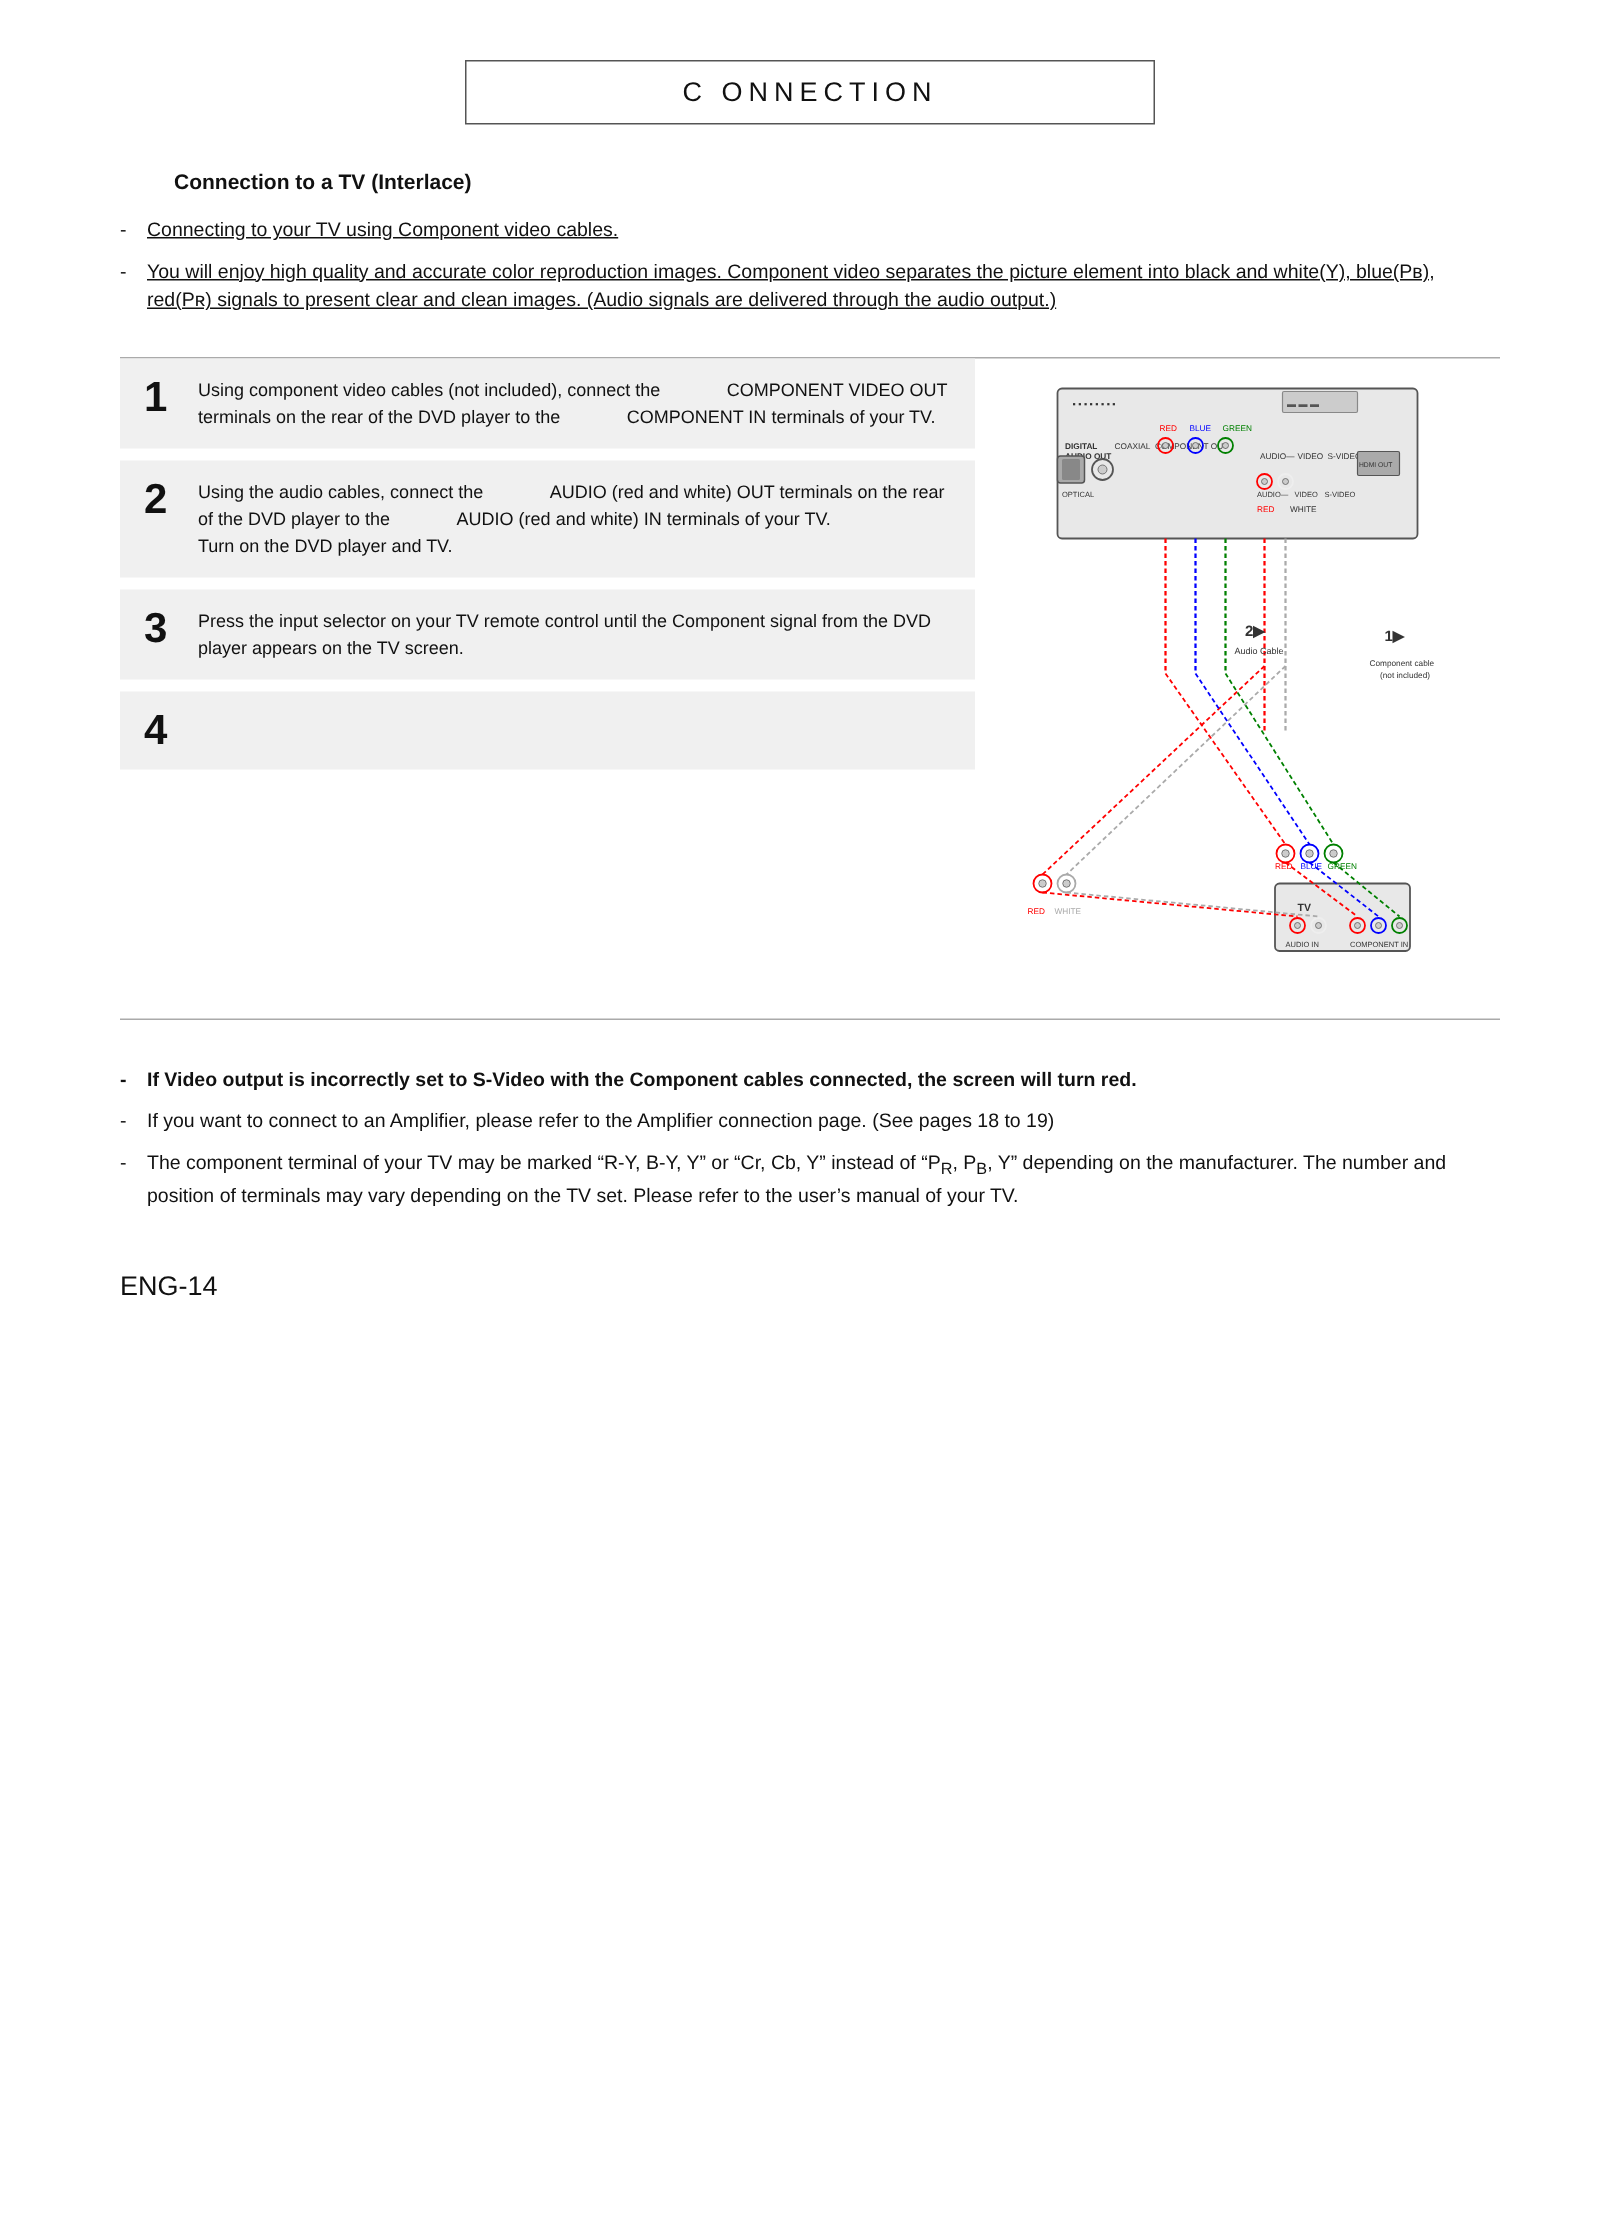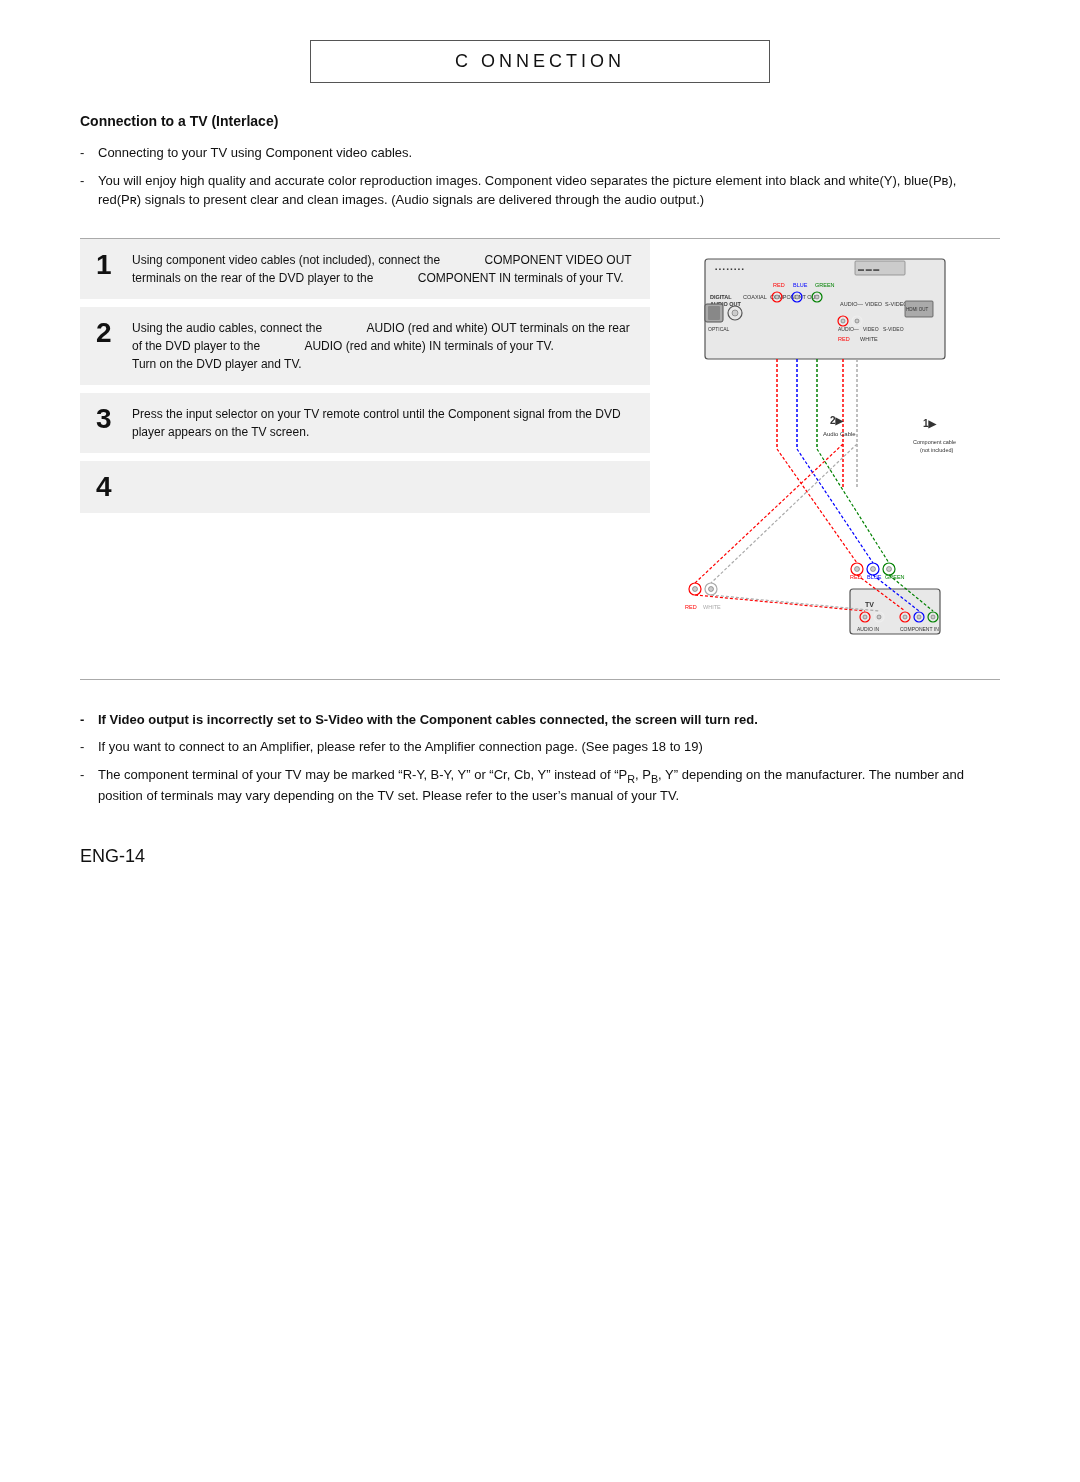--- a/index.html
+++ b/index.html
@@ -24,26 +24,28 @@
       font-size: 18px;
       letter-spacing: 4px;
       font-variant: small-caps;
       font-weight: normal;
     }
 
     .section-heading {
       font-size: 14px;
       font-weight: bold;
       margin-bottom: 14px;
+      margin-left: 36px;
     }
 
     .intro-bullets {
       margin-bottom: 28px;
       padding-left: 0;
       list-style: none;
+      text-decoration: underline;
     }
     .intro-bullets li {
       padding-left: 18px;
       margin-bottom: 8px;
       line-height: 1.5;
       position: relative;
     }
     .intro-bullets li::before {
       content: "-";
       position: absolute;

